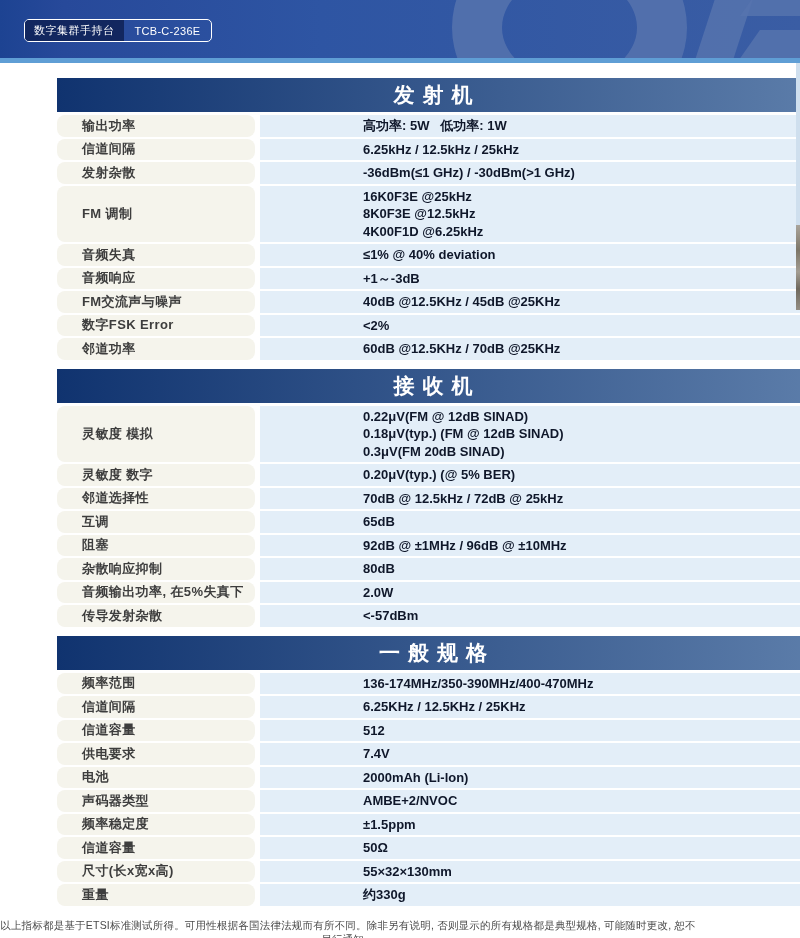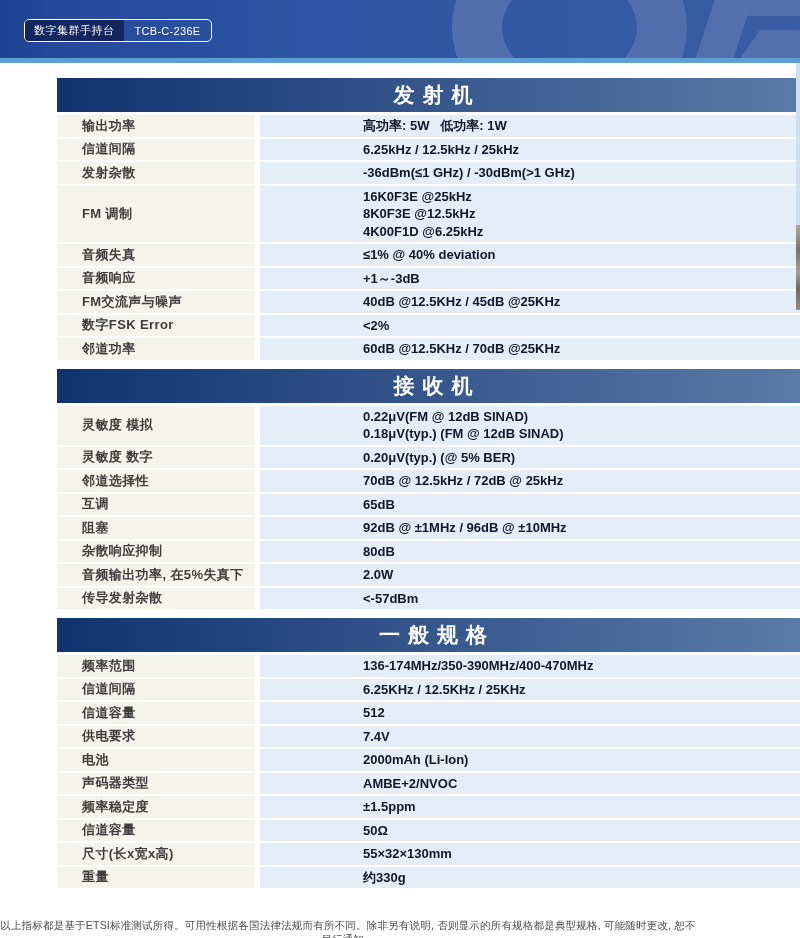--- a/index.html
+++ b/index.html
@@ -101,20 +101,21 @@
     margin-right: 5px;
     background: var(--label-bg, #f5f4ec);
     box-sizing: border-box;
     padding-left: 25px;
     display: flex;
     align-items: center;
     font-size: 13px;
     font-weight: 700;
     color: #3d3d3d;
     letter-spacing: 0.4px;
+    border-radius: 8px;
   }
   .cell-value {
     flex: 1;
     background: var(--value-bg, #e3eef8);
     box-sizing: border-box;
     padding: 2px 8px 2px 103px;
     min-height: 21px;
     display: flex;
     flex-direction: column;
     justify-content: center;
@@ -224,20 +225,21 @@
         </div>
       </div>
     </section>
     <section class="spec-section">
       <div class="section-header">接收机</div>
       <div class="row">
         <div class="cell-label">灵敏度 模拟</div>
         <div class="cell-value">
           <div class="line">0.22μV(FM @ 12dB SINAD)</div>
           <div class="line">0.18μV(typ.) (FM @ 12dB SINAD)</div>
+          <div class="line">0.3μV(FM 20dB SINAD)</div>
         </div>
       </div>
       <div class="row">
         <div class="cell-label">灵敏度 数字</div>
         <div class="cell-value">
           <div class="line">0.20μV(typ.) (@ 5% BER)</div>
         </div>
       </div>
       <div class="row">
         <div class="cell-label">邻道选择性</div>

